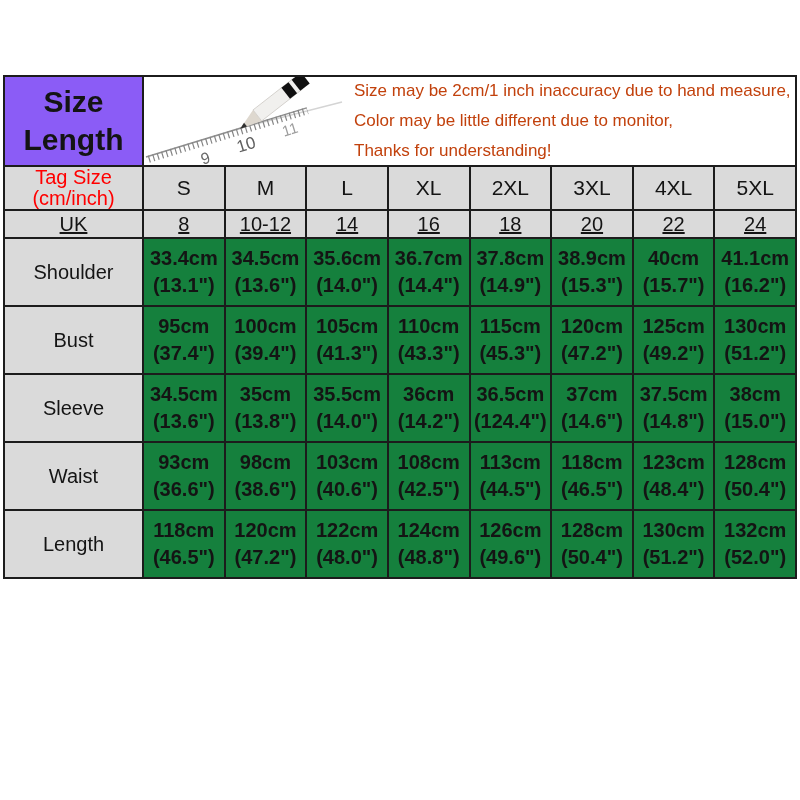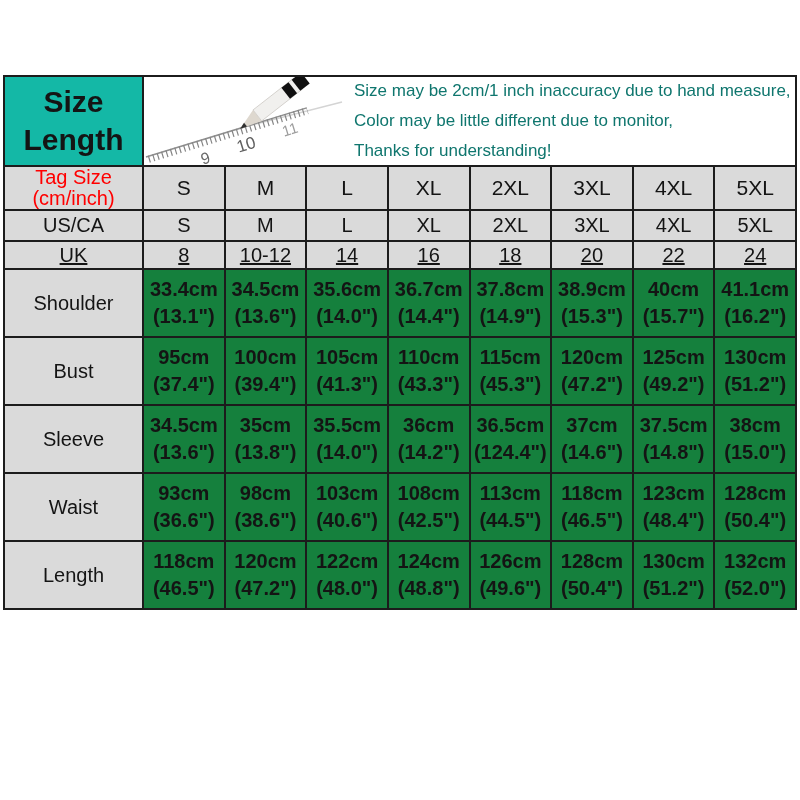--- a/index.html
+++ b/index.html
@@ -14,30 +14,30 @@
   tr.r-head td{height:88px;}
   tr.r-tag td{height:40px;text-align:center;}
   tr.r-usca td{height:29px;}
   tr.r-uk td{height:26px;text-decoration:underline;}
   tr.r-au td{height:26px;}
   tr.r-measure td{height:66px;}
   tr.r-footer td{height:90px;}
   .gray td{background:#dadada;}
   td.lbl{background:#dadada;}
   td.white-cell{background:#15803d;font-weight:bold;}
-  .title-cell{background:#14b8a6;font-weight:bold;font-size:30px;line-height:38px;}
+  .title-cell{background:#8b5cf6;font-weight:bold;font-size:30px;line-height:38px;}
   .red-lbl{color:#ff0000;font-size:20px;line-height:21px;}
   .cols-hdr{font-size:21px;}
   .two-line div{line-height:27px;}
   
   .img-cell{background:#fff;padding:0;}
   .head-flex{display:flex;align-items:center;height:88px;width:100%;}
   .head-flex svg{flex:none;display:block;}
   .notice{flex:1;text-align:left;padding-left:10px;font-size:17px;line-height:30px;
-          color:#0f766e;white-space:nowrap;}
+          color:#c2410c;white-space:nowrap;}
   
   .footer-cell{background:#dadada;text-align:left;padding:2px 6px;}
   .footer-cell div{font-size:20px;line-height:22px;text-align:left;}
 </style>
 </head>
 <body>
 
 <div class="page">
   <div class="sheet">
     <table class="chart">
@@ -109,31 +109,20 @@
         <td class="cols-hdr">S</td>
         <td class="cols-hdr">M</td>
         <td class="cols-hdr">L</td>
         <td class="cols-hdr">XL</td>
         <td class="cols-hdr">2XL</td>
         <td class="cols-hdr">3XL</td>
         <td class="cols-hdr">4XL</td>
         <td class="cols-hdr">5XL</td>
       </tr>
 
-      <tr class="r-usca gray">
-        <td class="lbl">US/CA</td>
-        <td>S</td>
-        <td>M</td>
-        <td>L</td>
-        <td>XL</td>
-        <td>2XL</td>
-        <td>3XL</td>
-        <td>4XL</td>
-        <td>5XL</td>
-      </tr>
 
       <tr class="r-uk gray">
         <td class="lbl">UK</td>
         <td>8</td>
         <td>10-12</td>
         <td>14</td>
         <td>16</td>
         <td>18</td>
         <td>20</td>
         <td>22</td>

